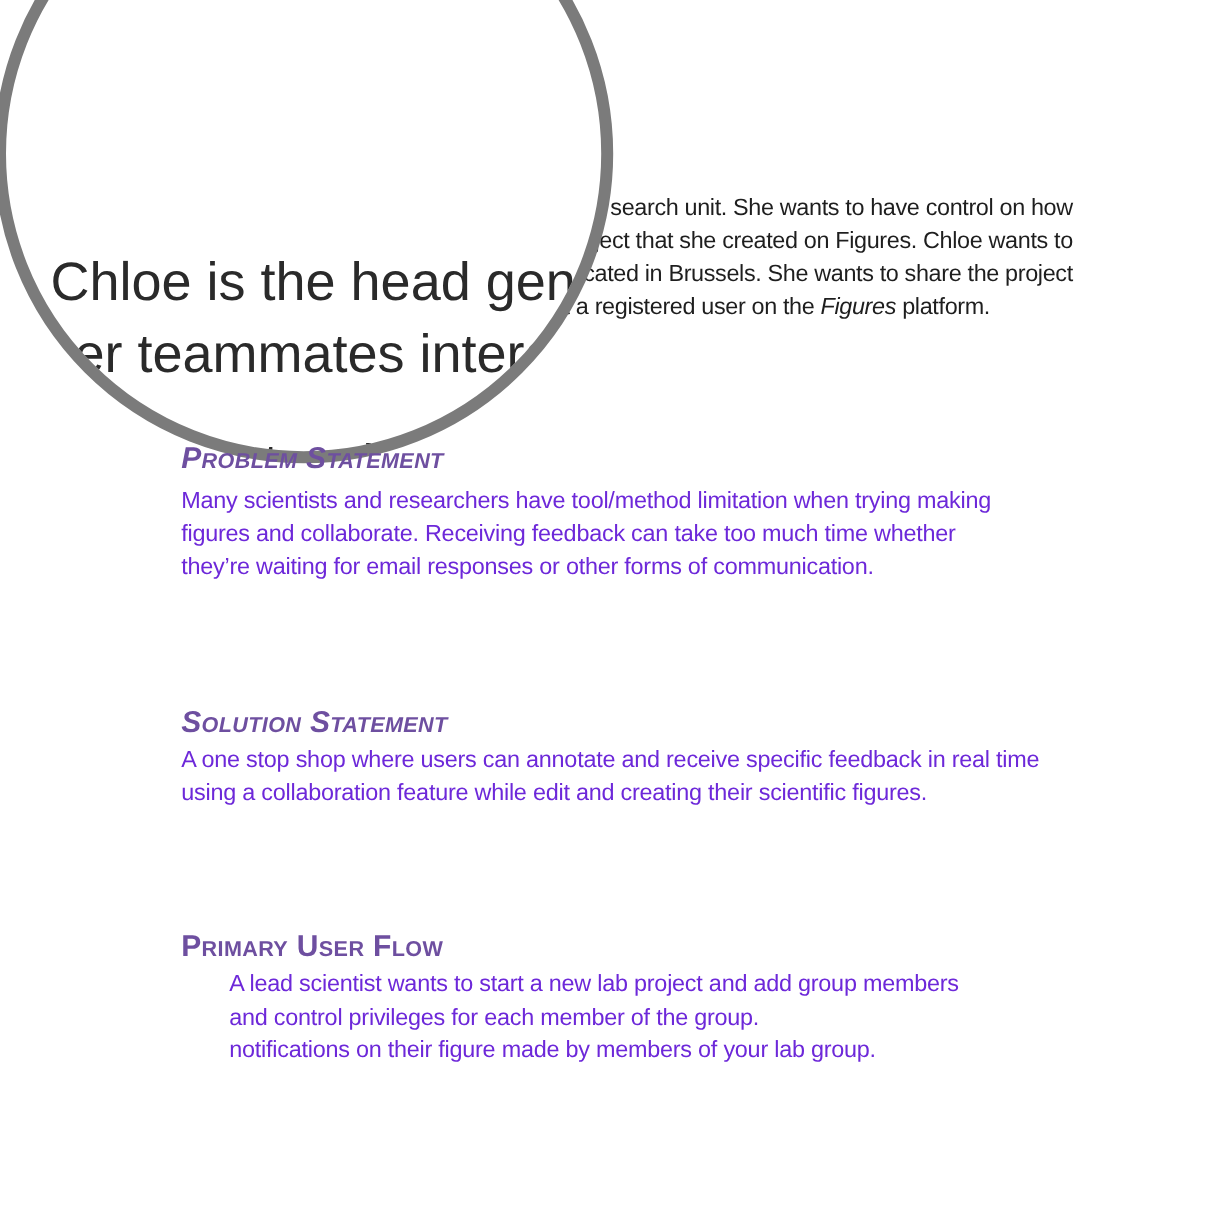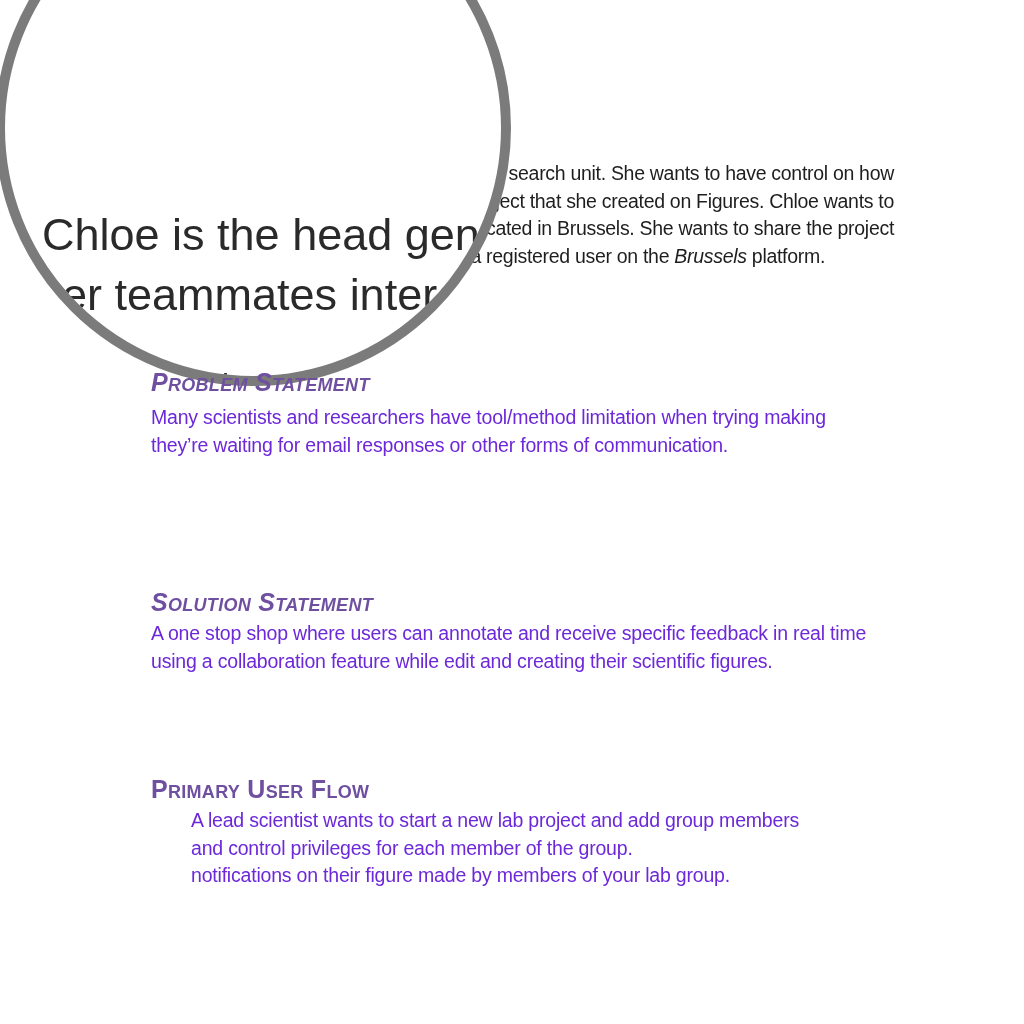--- a/index.html
+++ b/index.html
@@ -23,35 +23,36 @@
   .mag-text div { white-space:nowrap; }
 </style>
 </head>
 <body>
 
 <div class="scenario">
   <div class="line" style="top:0px;">search unit. She wants to have control on how</div>
   <div class="line" style="top:27.5px;">ject that she created on Figures. Chloe wants to</div>
   <div class="line" style="top:55px;">ocated in Brussels. She wants to share the project</div>
   <div class="line" style="top:82.5px; right:135px;">
-    <span>n’t a registered user on the </span><i>Brussels</i><span> platform.</span>
+    <span>n’t a registered user on the </span><i>Figures</i><span> platform.</span>
   </div>
 </div>
 
 <div class="mag">
   <div class="mag-text">
     <div>Chloe is the head gene</div>
     <div style="margin-left:-5px;">her teammates intera</div>
     <div style="margin-left:-5px;margin-top:32px;">collaborate with D</div>
   </div>
 </div>
 
 <div class="h" style="top:368px;">Problem Statement</div>
 <div class="p" style="top:404px;">
   <div>Many scientists and researchers have tool/method limitation when trying making</div>
+  <div>figures and collaborate. Receiving feedback can take too much time whether</div>
   <div>they’re waiting for email responses or other forms of communication.</div>
 </div>
 
 <div class="h" style="top:588px;">Solution Statement</div>
 <div class="p" style="top:620px;">
   <div>A one stop shop where users can annotate and receive specific feedback in real time</div>
   <div>using a collaboration feature while edit and creating their scientific figures.</div>
 </div>
 
 <div class="h upright" style="top:775px;">Primary User Flow</div>

